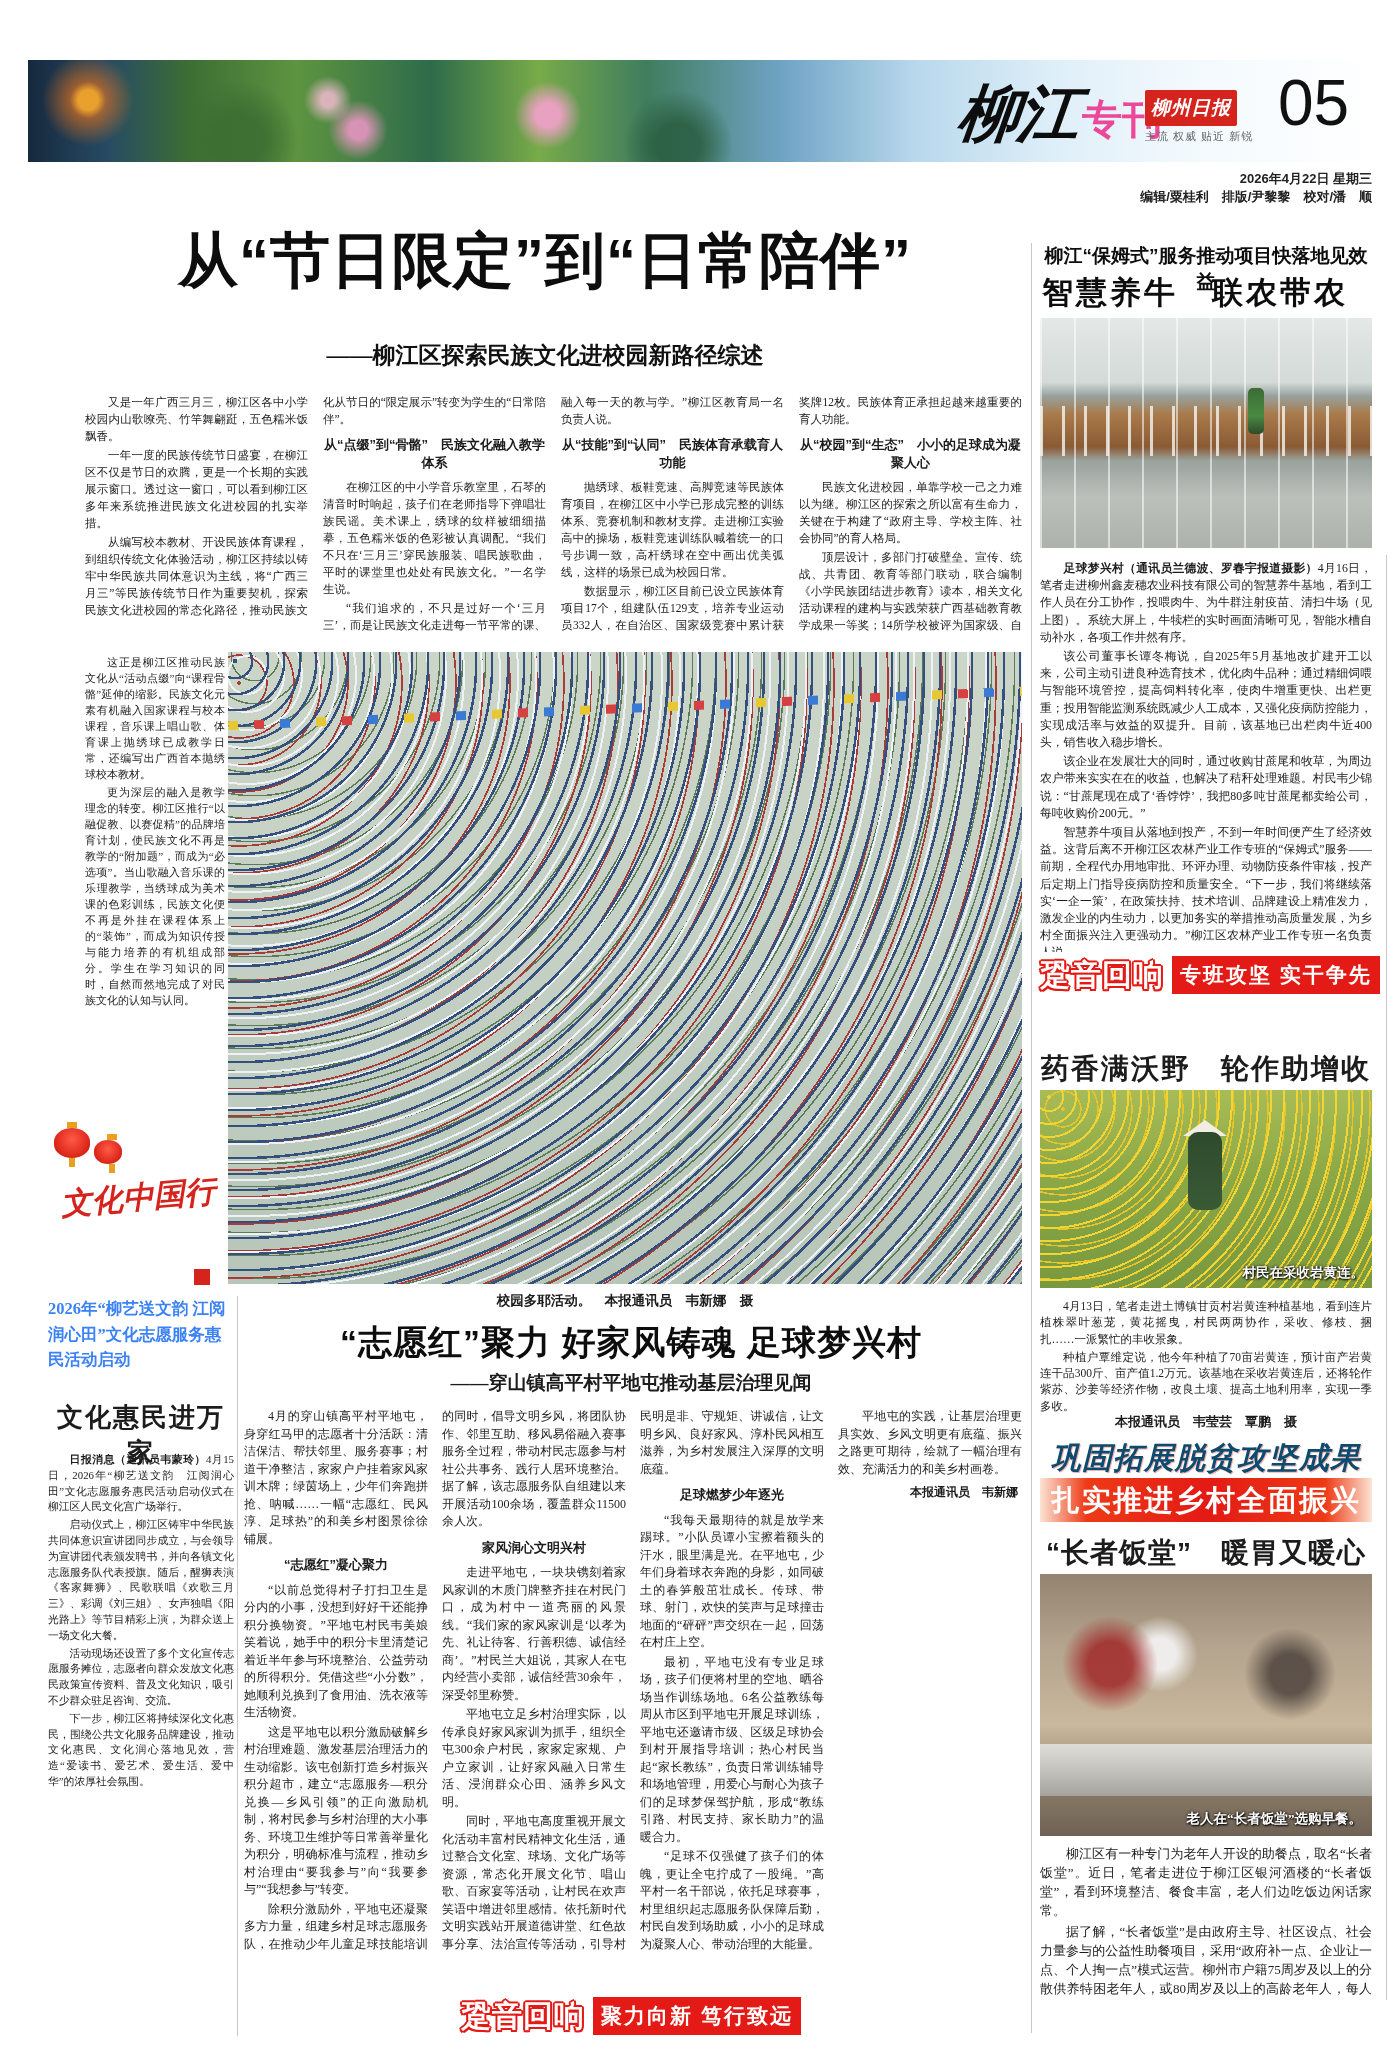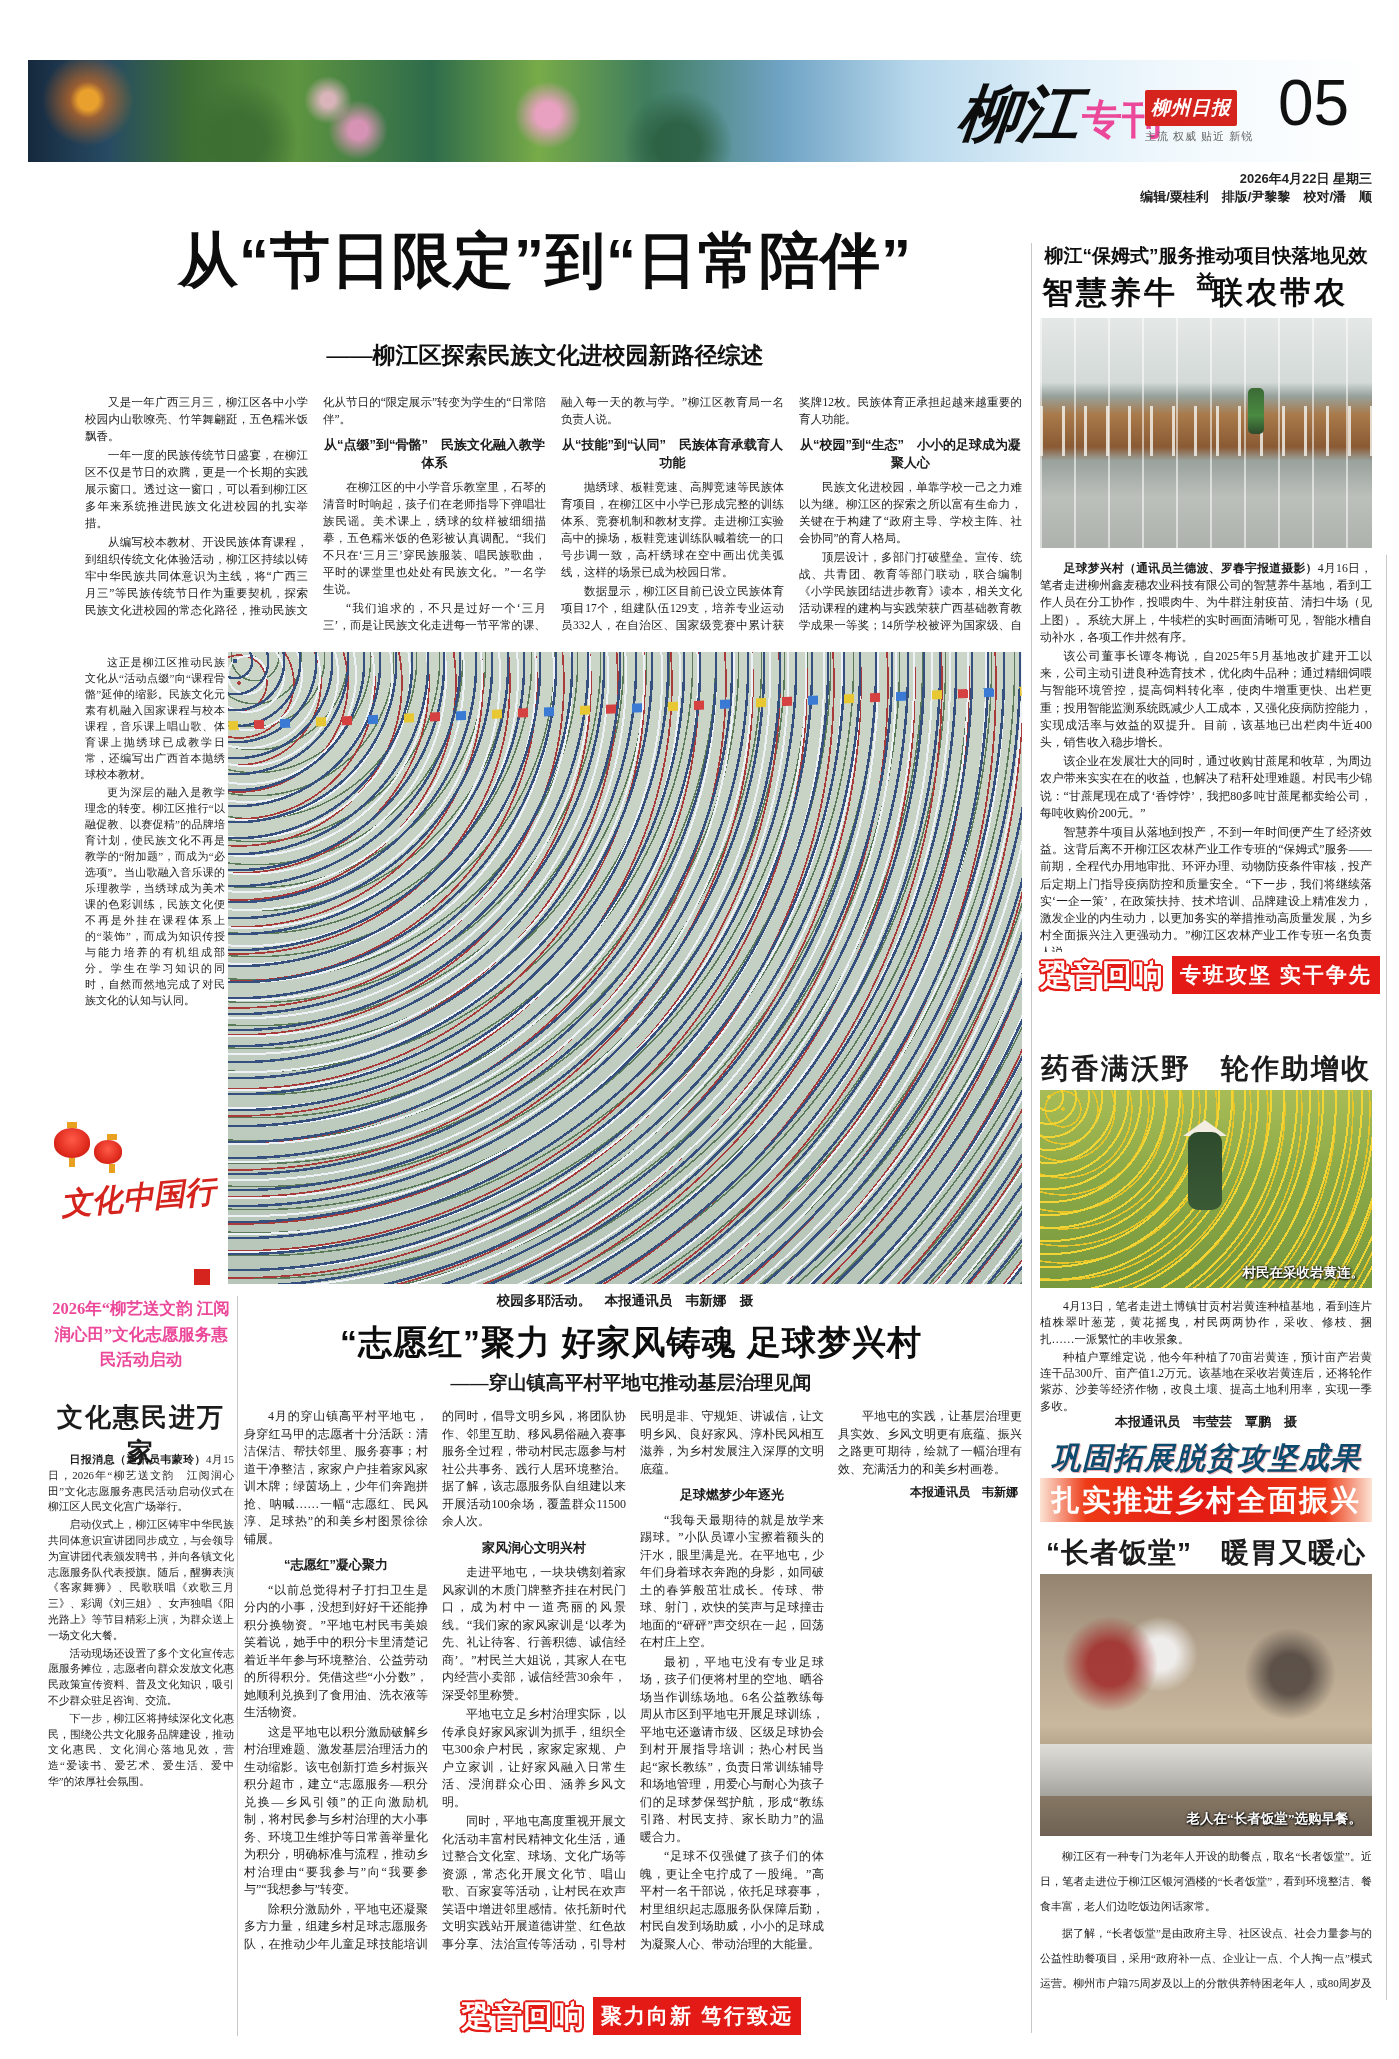--- a/index.html
+++ b/index.html
@@ -107,25 +107,25 @@
       background:linear-gradient(90deg,#fbe3d4 0%,#ee3a16 14%,#e31a15 50%,#ee3a16 86%,#fbe3d4 100%)}
   .canteen-title{left:1040px;top:1534px;width:332px;text-align:center;font-size:28px;font-weight:900;letter-spacing:1px}
   .canteen-photo{left:1040px;top:1574px;width:332px;height:262px;
       background:
         radial-gradient(circle at 70px 90px,rgba(160,40,40,.85) 0 22px,rgba(0,0,0,0) 48px),
         radial-gradient(circle at 120px 80px,rgba(245,245,245,.9) 0 16px,rgba(0,0,0,0) 38px),
         radial-gradient(circle at 250px 100px,rgba(70,60,55,.8) 0 20px,rgba(0,0,0,0) 46px),
         linear-gradient(180deg,#94846f 0%,#b5a48e 28%,#c9b89d 58%,#8a7a66 82%,#6f6254 100%)}
   .canteen-counter{position:absolute;left:0;bottom:40px;width:100%;height:52px;
       background:linear-gradient(180deg,rgba(235,240,242,.75),rgba(190,200,205,.55))}
-  .canteen-body{left:1040px;top:1844px;width:332px;height:156px;font-size:11px;line-height:25px}
+  .canteen-body{left:1040px;top:1844px;width:332px;height:156px;font-size:13px;line-height:19px}
   p.byline-inline{text-indent:0;text-align:right;font-weight:700}
   
-  .bl-kicker{left:48px;top:1296px;width:186px;text-align:center;font-size:16.5px;line-height:1.55;
-      font-weight:600;color:#ec4899}
+  .bl-kicker{left:48px;top:1296px;width:186px;text-align:left;font-size:16.5px;line-height:1.55;
+      font-weight:600;color:#3b82f6}
   .bl-title{left:48px;top:1400px;width:186px;text-align:center;font-size:26px;font-weight:900;letter-spacing:2px}
   .bl-body{left:48px;top:1452px;width:186px;height:580px;font-size:10.8px;line-height:15.8px}
   
   .bc-headline{left:240px;top:1320px;width:782px;text-align:center;font-size:34px;font-weight:900;
       letter-spacing:1px;color:#0d0d0d}
   .bc-subhead{left:240px;top:1370px;width:782px;text-align:center;font-size:19px;font-weight:600}
   .bc-cols{left:244px;top:1408px;width:778px;height:560px;column-count:4;column-gap:14px;
       column-fill:auto;font-size:12px;line-height:17.5px}
   .echo2{left:240px;top:1996px;width:782px;display:flex;justify-content:center}
   .echo2-inner{display:flex;align-items:center}

